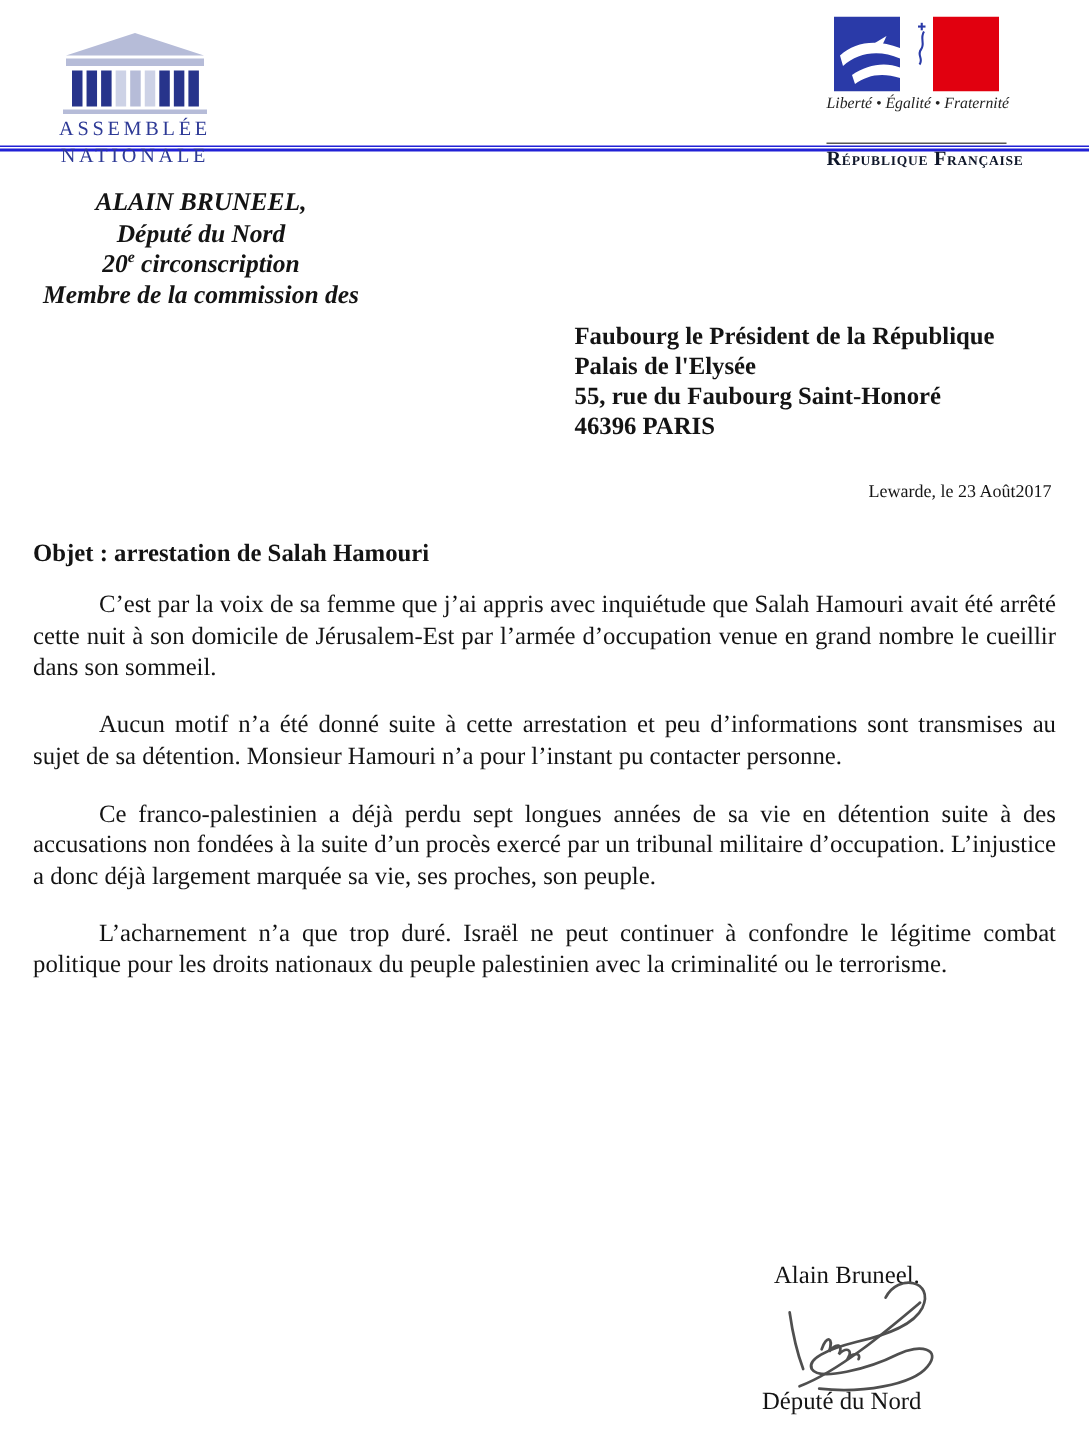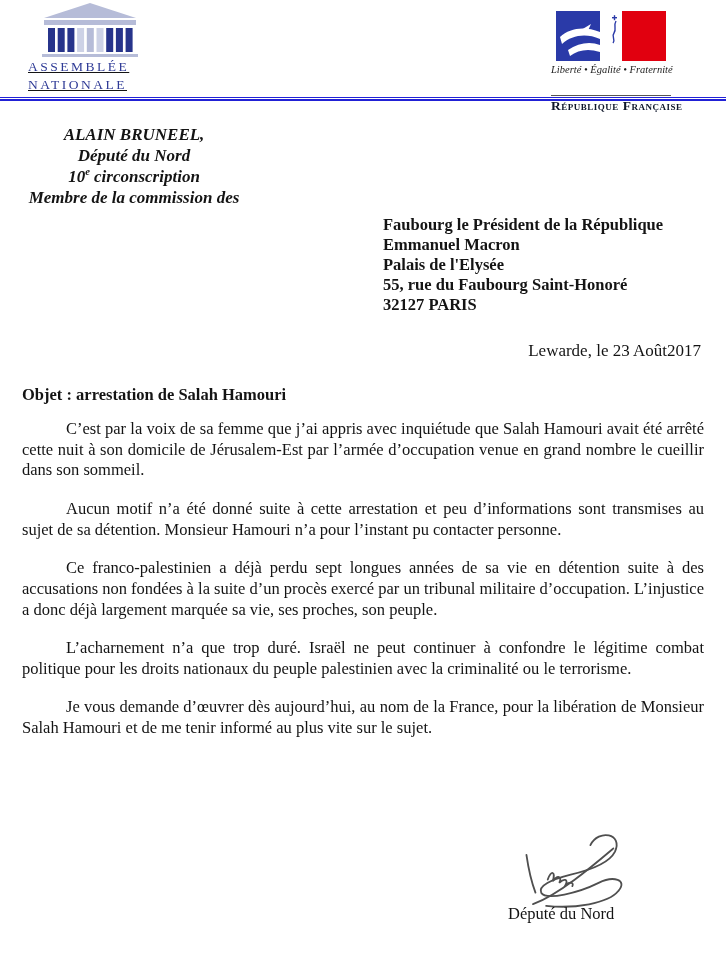--- a/index.html
+++ b/index.html
@@ -2,35 +2,35 @@
 <html><head>
 <meta charset="utf-8">
 <style>
   html,body{margin:0;padding:0;}
   body{
     width:726px;height:960px;background:#ffffff;position:relative;overflow:hidden;
     font-family:"Liberation Serif", serif;color:#141414;
   }
   
   .header{position:relative;height:97px;}
-  .an-logo{position:absolute;left:28px;top:3px;width:124px;text-align:left;text-decoration:underline;}
+  .an-logo{position:absolute;left:28px;top:22px;width:124px;text-align:center;}
   .an-logo svg{display:block;margin:0 auto;}
   .an-text{color:#2e3a96;font-size:13.5px;letter-spacing:2.5px;line-height:1.18;margin-top:2px;font-weight:500;}
   .rf-logo{position:absolute;right:55px;top:11px;width:120px;text-align:center;}
   .rf-logo svg{display:block;margin:0 auto;}
   .rf-motto{font-style:italic;font-size:10.5px;color:#222;margin-top:3px;padding-bottom:20px;border-bottom:1px solid #555;white-space:nowrap;text-align:center;}
   .rf-name{font-variant:small-caps;font-weight:bold;font-size:13.5px;letter-spacing:.5px;margin-top:2px;color:#0f172a;white-space:nowrap;}
   .blue-rule{height:1px;border-top:1px solid #2121d6;border-bottom:2px solid #2121d6;}
   
   .sender{margin:24px 0 0 0;width:268px;text-align:center;font-weight:bold;font-size:17px;line-height:1.22;font-style:italic;}
   .sender sup{font-size:.62em;}
   
   .recipient{margin:6px 0 0 383px;font-weight:bold;font-size:16.5px;line-height:1.22;}
   
-  .dateline{text-align:right;margin:26px 25px 0 0;font-size:17px;}
+  .dateline{text-align:right;margin:26px 25px 0 0;font-size:12px;}
   .subject{margin:24px 0 0 22px;font-weight:bold;font-size:16.5px;}
   
   .letter-body{margin:14px 22px 0 22px;font-size:16.5px;line-height:1.25;text-align:justify;}
   .letter-body p{margin:0 0 18px 0;text-indent:44px;}
   .letter-body p.salutation{text-align:left;}
   
   .sig-block{position:absolute;right:38px;top:840px;width:200px;}
   .sig-name{font-size:16.5px;margin-left:28px;}
   .sig-svg{display:block;margin:-8px 0 0 6px;}
   .sig-role{font-size:16.5px;margin:-10px 0 0 20px;}
@@ -85,44 +85,43 @@
     <div class="rf-name">République Française</div>
   </div>
 
 </div>
 
 <div class="blue-rule"></div>
 
 <div class="sender">
   <div>ALAIN BRUNEEL,</div>
   <div>Député du Nord</div>
-  <div><span>10</span><sup>e</sup> <span>circonscription</span></div>
+  <div><span>20</span><sup>e</sup> <span>circonscription</span></div>
   <div>Membre de la commission des</div>
 </div>
 
 <div class="recipient">
   <div>Faubourg le Président de la République</div>
-  <div>Emmanuel Macron</div>
   <div>Palais de l'Elysée</div>
   <div>55, rue du Faubourg Saint-Honoré</div>
-  <div>32127 PARIS</div>
+  <div>46396 PARIS</div>
 </div>
 
 <div class="dateline">Lewarde, le 23 Août2017</div>
 <div class="subject">Objet : arrestation de Salah Hamouri</div>
 
 <div class="letter-body">
   <p>C’est par la voix de sa femme que j’ai appris avec inquiétude que Salah Hamouri avait été arrêté cette nuit à son domicile de Jérusalem-Est par l’armée d’occupation venue en grand nombre le cueillir dans son sommeil.</p>
   <p>Aucun motif n’a été donné suite à cette arrestation et peu d’informations sont transmises au sujet de sa détention. Monsieur Hamouri n’a pour l’instant pu contacter personne.</p>
   <p>Ce franco-palestinien a déjà perdu sept longues années de sa vie en détention suite à des accusations non fondées à la suite d’un procès exercé par un tribunal militaire d’occupation. L’injustice a donc déjà largement marquée sa vie, ses proches, son peuple.</p>
   <p>L’acharnement n’a que trop duré. Israël ne peut continuer à confondre le légitime combat politique pour les droits nationaux du peuple palestinien avec la criminalité ou le terrorisme.</p>
-  <p>Je vous demande d’œuvrer dès aujourd’hui, au nom de la France, pour la libération de Monsieur Salah Hamouri et de me tenir informé au plus vite sur le sujet.</p>
 </div>
 
 <div class="sig-block">
+  <div class="sig-name">Alain Bruneel.</div>
   <span>
     <svg class="sig-svg" width="160" height="82" viewBox="0 0 160 100" aria-hidden="true">
       <g stroke="#4f4f4f" stroke-width="2.2" fill="none" stroke-linecap="round">
         <path d="M22,28 C24,42 27,58 33,74"></path>
         <path d="M48,58 C52,46 58,48 54,60 C60,52 66,54 62,62 C68,56 73,58 70,64 C76,60 80,62 78,66"></path>
         <path d="M100,16 C110,-4 140,2 130,24 C123,38 102,46 76,52 C52,58 36,66 40,74 C46,84 86,74 110,62 C128,53 146,58 134,72 C122,87 80,94 46,90"></path>
         <path d="M30,88 C62,76 102,42 128,20"></path>
       </g>
     </svg>
   </span>

